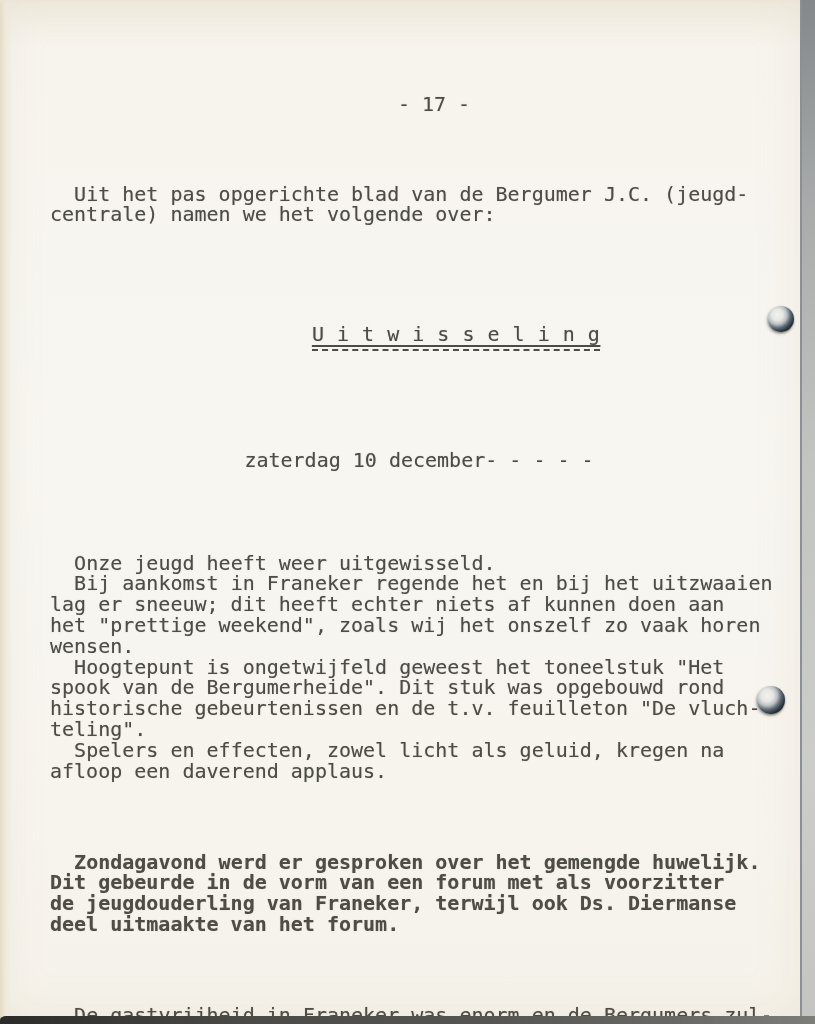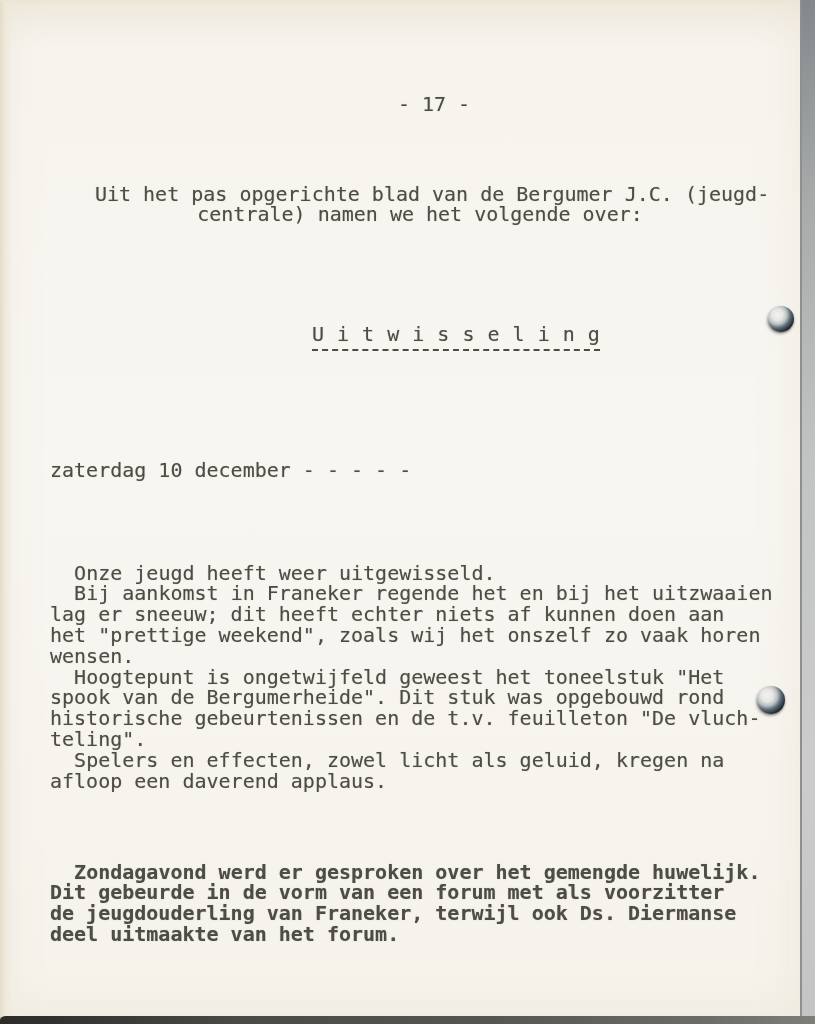--- a/index.html
+++ b/index.html
@@ -95,40 +95,40 @@
     line-height: 20.8px;
     text-shadow: 0 0 1px rgba(77, 76, 69, 0.4);
     white-space: pre-wrap;
   }
   .block { margin: 0; }
   #page-number {
     margin-top: 32px;
     text-align: center;
     padding-left: 28px; 
   }
-  #intro { margin-top: 6px; text-align: center; }
+  #intro { margin-top: 6px; }
   #heading-row {
     margin-top: 16px;
     text-align: center;
   }
   #heading-text {
     display: inline-block;
+    text-decoration: underline;
     text-underline-offset: 4px;
     text-decoration-thickness: 2px;
     border-bottom: 2px dashed #4d4c45;
     padding-bottom: 4px;
     letter-spacing: 0.5px;
   }
   #date-line {
-    margin-top: 26px;
+    margin-top: 16px;
     display: flex;
-    justify-content: flex-start;
+    justify-content: center;
     align-items: baseline;
     padding-right: 2px;
-    gap: 12px;
   }
   #para-1 { margin-top: 19px; }
   #para-2 { margin-top: 8px; font-weight: bold; }
   #para-3 { margin-top: 8px; }
 </style>
 </head>
 <body>
 
 <div id="stage">
 

